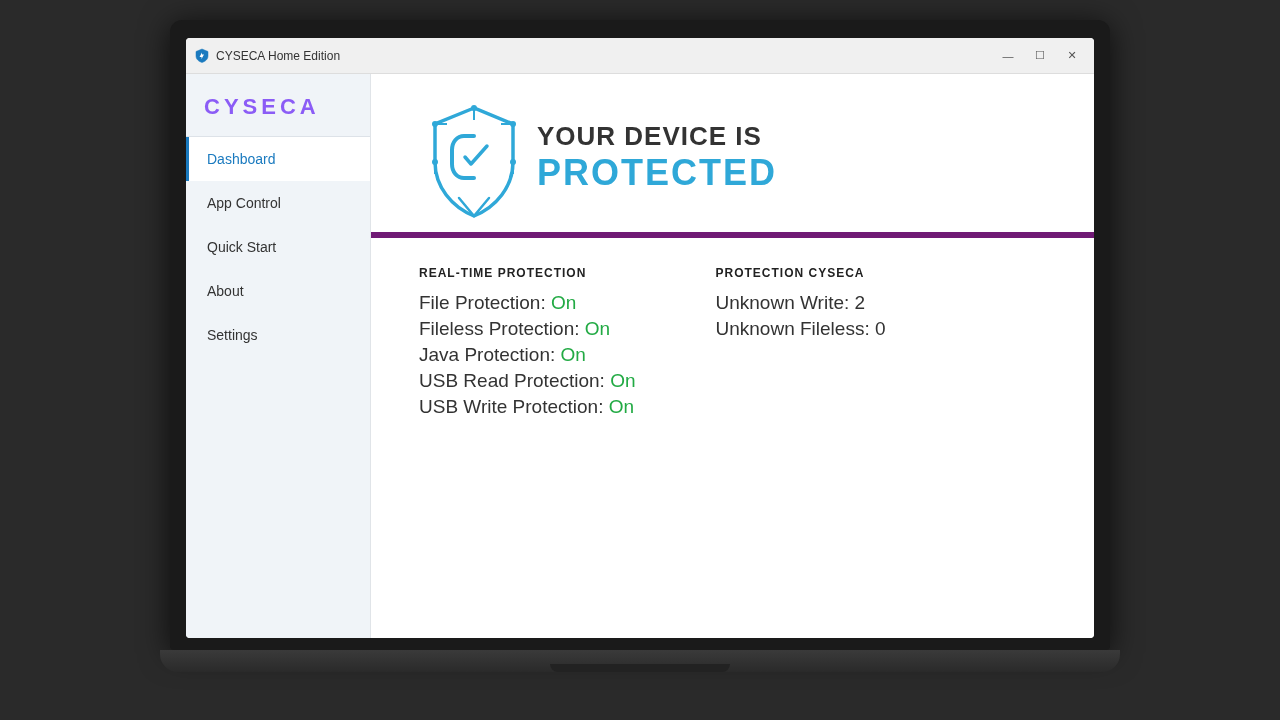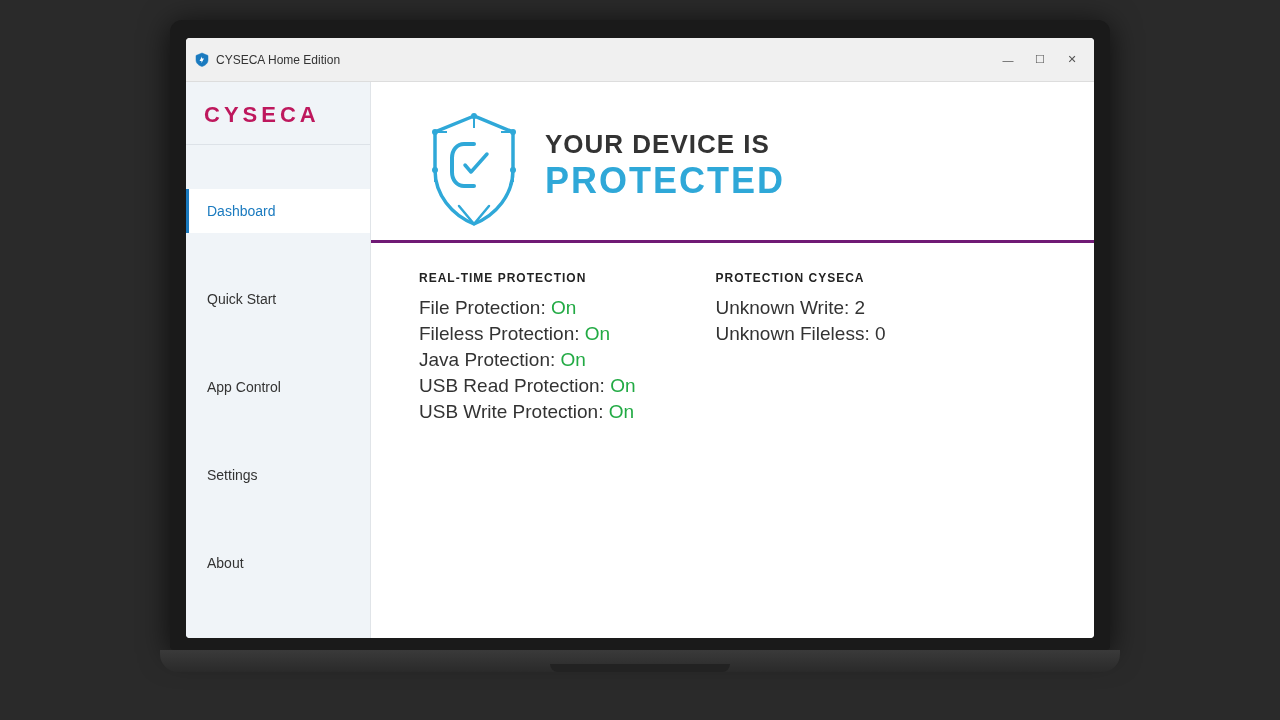--- a/index.html
+++ b/index.html
@@ -58,21 +58,21 @@
       background: #fff;
       border-radius: 4px;
       display: flex;
       flex-direction: column;
       overflow: hidden;
     }
 
     
     .title-bar {
       background: #f0f0f0;
-      height: 44px;
+      height: 36px;
       display: flex;
       align-items: center;
       padding: 12px 8px;
       border-bottom: 1px solid #ddd;
       flex-shrink: 0;
     }
     .title-bar-icon {
       width: 16px;
       height: 16px;
       margin-right: 6px;
@@ -117,30 +117,29 @@
       flex-shrink: 0;
     }
     .sidebar-logo {
       padding: 20px 18px 16px 18px;
       border-bottom: 1px solid #dde2e8;
     }
     .logo-text {
       font-size: 22px;
       font-weight: 700;
       letter-spacing: 4px;
-      color: #be185d;
+      color: #8b5cf6;
     }
     .nav-item {
       padding: 14px 18px;
       font-size: 14px;
       color: #333;
       cursor: pointer;
       border-left: 3px solid transparent;
       transition: background 0.15s;
-      margin-top: 44px;
     }
     .nav-item.active {
       background: #fff;
       border-left: 3px solid #1a7abf;
       font-weight: 500;
       color: #1a7abf;
     }
 
     
     .content {
@@ -149,22 +148,22 @@
       display: flex;
       flex-direction: column;
       overflow: auto;
     }
 
     
     .hero {
       display: flex;
       align-items: center;
       padding: 28px 48px 20px 48px;
-      border-bottom: 3px solid #701a75;
-      gap: 16px;
+      border-bottom: 6px solid #701a75;
+      gap: 8px;
     }
 
     
     .shield-container {
       width: 110px;
       height: 110px;
       flex-shrink: 0;
     }
 
     .hero-text-block {}
@@ -233,30 +232,30 @@
 
         <div class="sidebar">
           <div class="sidebar-logo">
             <span class="logo-text">CYSECA</span>
           </div>
 
           <div class="nav-item active">
             <span>Dashboard</span>
           </div>
           <div class="nav-item">
+            <span>App Control</span>
+          </div>
+          <div class="nav-item">
             <span>Quick Start</span>
           </div>
           <div class="nav-item">
-            <span>App Control</span>
+            <span>About</span>
           </div>
           <div class="nav-item">
             <span>Settings</span>
-          </div>
-          <div class="nav-item">
-            <span>About</span>
           </div>
         </div>
 
         <div class="content">
 
           <div class="hero">
             <div class="shield-container">
               <svg viewBox="0 0 110 120" fill="none" xmlns="http://www.w3.org/2000/svg">
 
                 <path d="M55 6 L16 22 L16 60 C16 85 33 105 55 114 C77 105 94 85 94 60 L94 22 Z" stroke="#2fa8d8" stroke-width="3.5" fill="none"></path>

